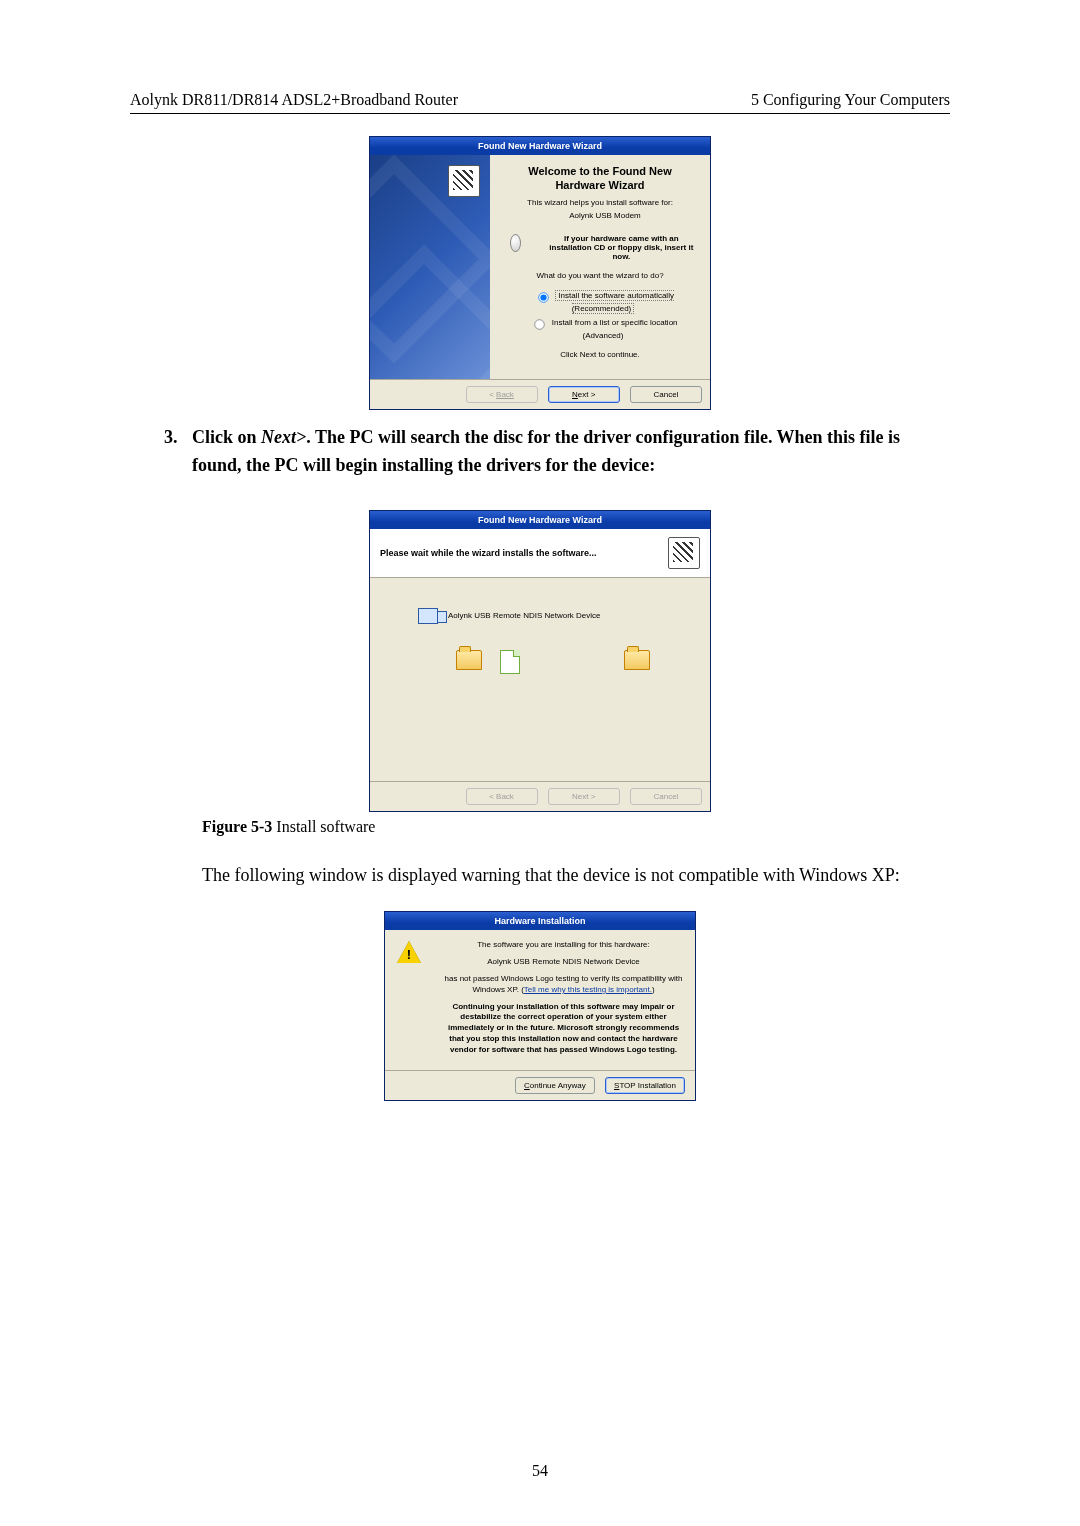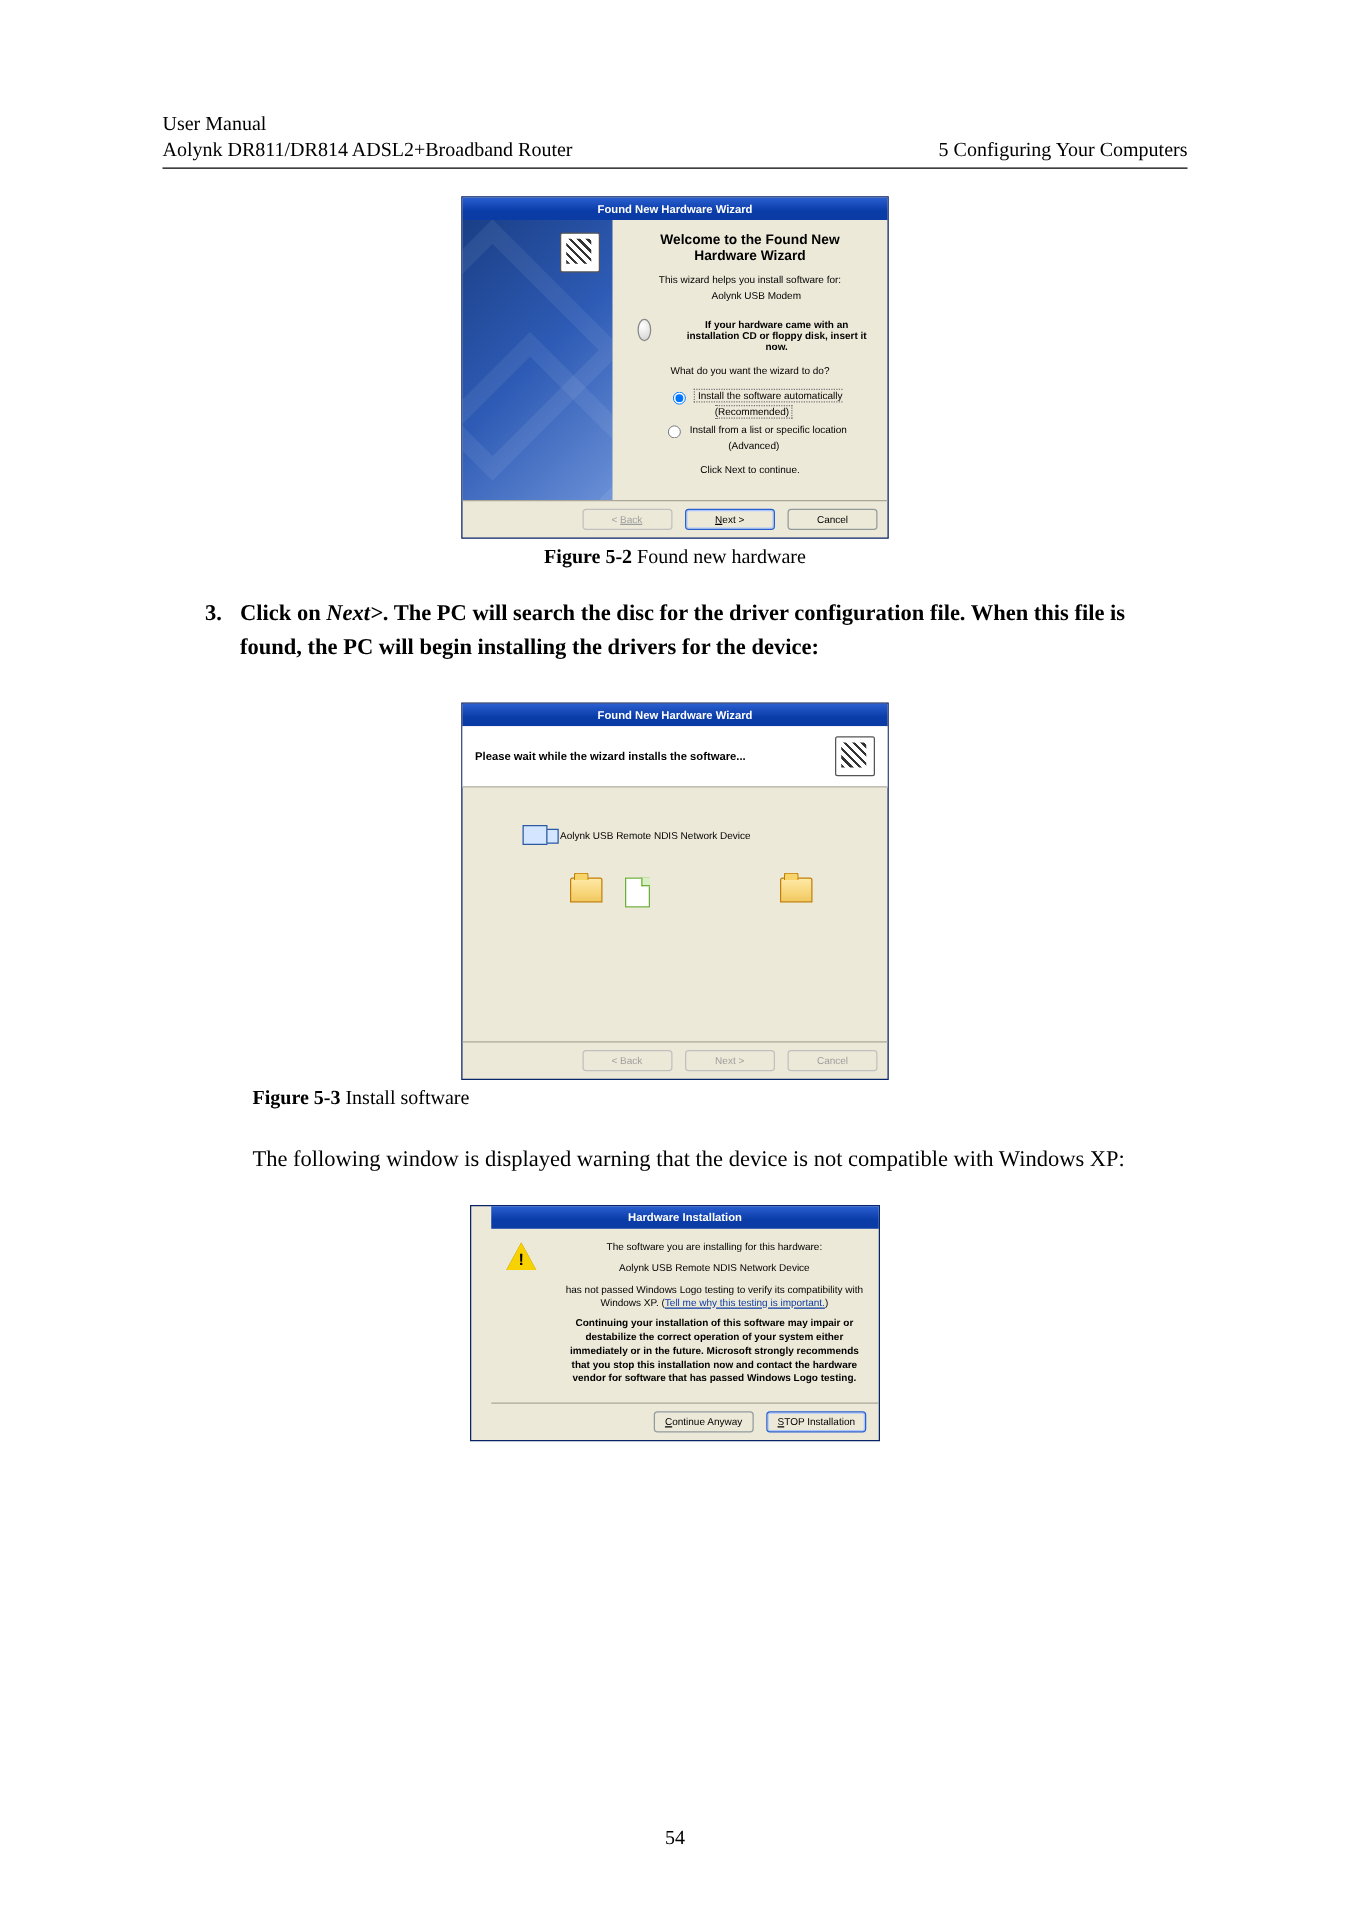--- a/index.html
+++ b/index.html
@@ -155,21 +155,21 @@
   .fold{
     width:24px; height:18px; border:1px solid #c47f00; border-radius:2px 2px 0 0;
     background:linear-gradient(#ffe9a6,#f2c960); position:relative;
   }
   .fold::before{content:"";position:absolute;left:2px;top:-5px;width:10px;height:5px;border:1px solid #c47f00;border-bottom:none;border-radius:2px 2px 0 0;background:#f7d36b;}
   .doc{
     width:18px; height:22px; background:#fff; border:1px solid #6fae3a; position:relative;
   }
   .doc::before{content:"";position:absolute;right:-1px;top:-1px;width:6px;height:6px;background:#d8efc6;border-left:1px solid #6fae3a;border-bottom:1px solid #6fae3a;}
   
-  .dlg.warn{ width:310px;padding-left:16px; }
+  .dlg.warn{ width:310px; }
   .warn-body{ display:flex; padding:10px 12px 8px; gap:23px;}
   .warn-ic{
     width:24px; height:24px; flex:0 0 24px; position:relative;
   }
   .tri{
     width:0;height:0;border-left:12px solid transparent;border-right:12px solid transparent;border-bottom:22px solid #f7d100;position:absolute;top:1px;
     filter: drop-shadow(0 0 0.5px #7a6800);
   }
   .tri::after{content:"!";position:absolute;left:-3px;top:6px;width:6px;text-align:center;color:#000;font-weight:bold;font-size:13px;}
   .warn-txt{ font-size:8px; line-height:1.35;}
@@ -182,21 +182,20 @@
   }
   .caption-left b{font-weight:bold;}
   .fig-wrap{ text-align:center; }
 </style>
 </head>
 <body>
 
 <div class="page">
 
   <div class="hdr">
-    <div>User Manual</div>
     <div class="hdr-row2">
       <span>Aolynk DR811/DR814 ADSL2+Broadband Router</span>
       <span>5  Configuring Your Computers</span>
     </div>
   </div>
 
   <div class="fig-wrap">
     <div class="dlg">
       <div class="dlg-title">Found New Hardware Wizard</div>
       <div class="wiz1-body">
@@ -226,23 +225,20 @@
         </div>
       </div>
       <div class="dlg-bb">
         <span class="xp-btn disabled">&lt; <span class="u">Back</span></span>
         <span class="xp-btn focus"><span class="u">N</span><span>ext &gt;</span></span>
         <span class="xp-btn">Cancel</span>
       </div>
     </div>
   </div>
 
-  <div class="caption">
-    <b>Figure 5-2</b><span> Found new hardware</span>
-  </div>
 
   <div class="step">
     <div class="num">3.</div>
     <div class="txt">
       <span>Click on </span><i>Next&gt;</i><span>. The PC will search the disc for the driver configuration file. When this file is found, the PC will begin installing the drivers for the device:</span>
     </div>
   </div>
 
   <div class="fig-wrap">
     <div class="dlg">

